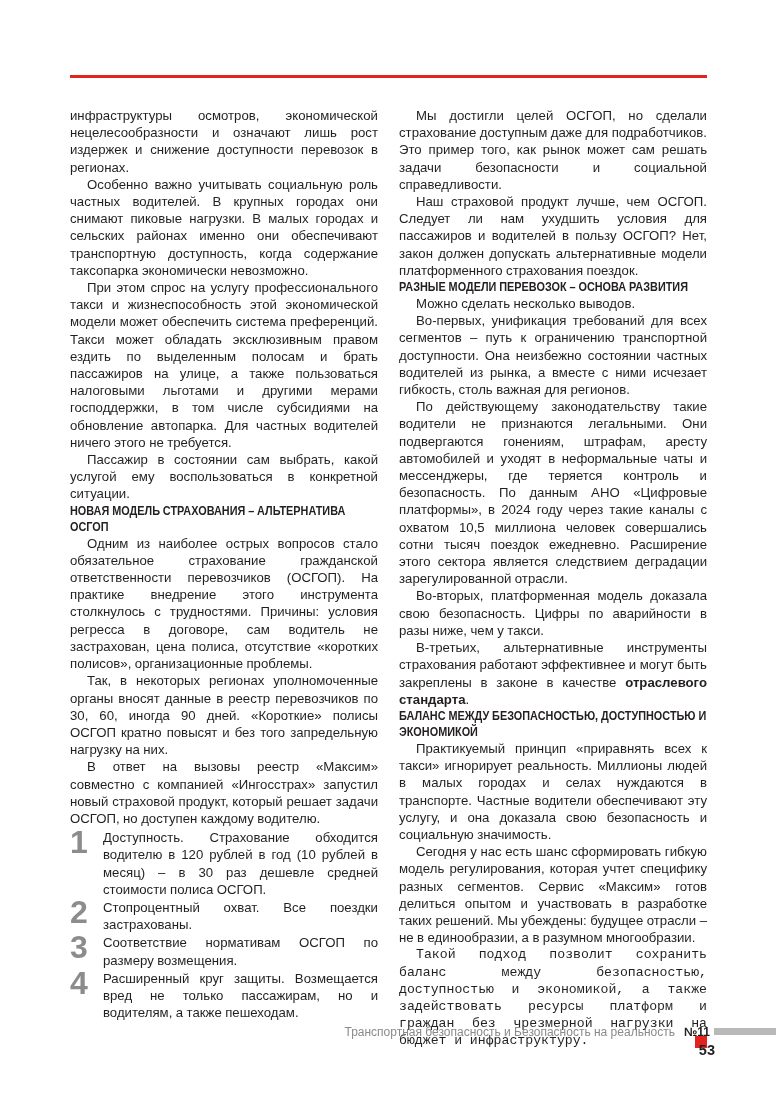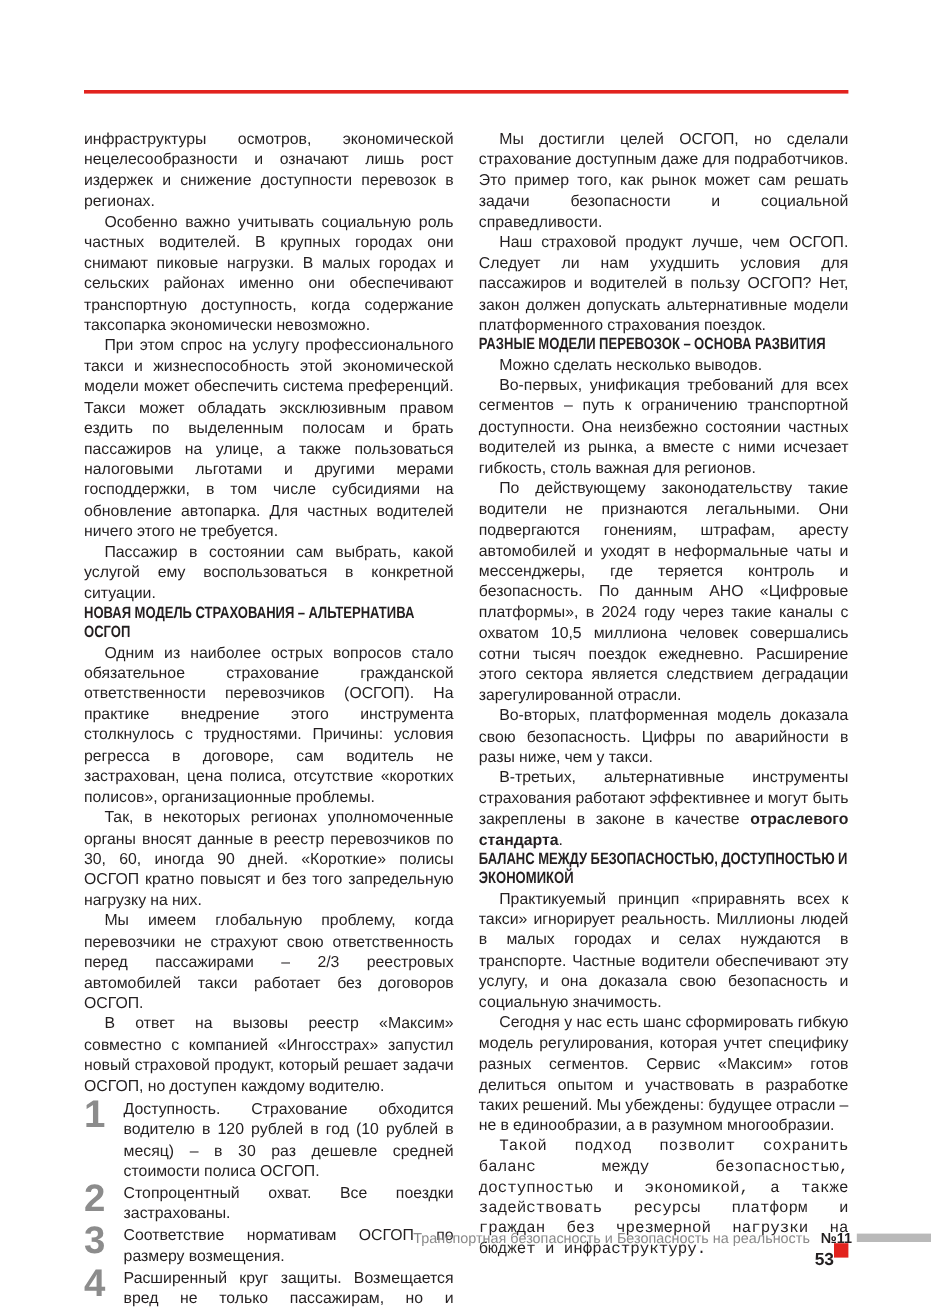--- a/index.html
+++ b/index.html
@@ -43,40 +43,39 @@
   .footer-journal {
     position:absolute; top:1025px; right:66px; font-size:12px;
     color:#8a8a8a; white-space:nowrap;
   }
   .footer-issue { font-weight:bold; color:#231f20; margin-left:9px; }
   .footer-bar {
     position:absolute; top:1028px; right:0; width:62px; height:7px;
     background:#b9b9b9;
   }
   .page-num {
-    position:absolute; top:1042px; right:81px; font-size:14.5px;
+    position:absolute; top:1042px; right:61px; font-size:14.5px;
     font-weight:bold; color:#231f20;
   }
 </style>
 </head>
 <body>
 
 <div class="top-rule"></div>
 
 <div class="columns">
 
   <div class="col">
     <p>инфраструктуры осмотров, экономической нецелесообразности и означают лишь рост издержек и снижение доступности перевозок в регионах.</p>
     <p class="ind">Особенно важно учитывать социальную роль частных водителей. В крупных городах они снимают пиковые нагрузки. В малых городах и сельских районах именно они обеспечивают транспортную доступность, когда содержание таксопарка экономически невозможно.</p>
     <p class="ind">При этом спрос на услугу профессионального такси и жизнеспособность этой экономической модели может обеспечить система преференций. Такси может обладать эксклюзивным правом ездить по выделенным полосам и брать пассажиров на улице, а также пользоваться налоговыми льготами и другими мерами господдержки, в том числе субсидиями на обновление автопарка. Для частных водителей ничего этого не требуется.</p>
     <p class="ind">Пассажир в состоянии сам выбрать, какой услугой ему воспользоваться в конкретной ситуации.</p>
     <p class="heading">НОВАЯ МОДЕЛЬ СТРАХОВАНИЯ – АЛЬТЕРНАТИВА ОСГОП</p>
     <p class="ind">Одним из наиболее острых вопросов стало обязательное страхование гражданской ответственности перевозчиков (ОСГОП). На практике внедрение этого инструмента столкнулось с трудностями. Причины: условия регресса в договоре, сам водитель не застрахован, цена полиса, отсутствие «коротких полисов», организационные проблемы.</p>
     <p class="ind">Так, в некоторых регионах уполномоченные органы вносят данные в реестр перевозчиков по 30, 60, иногда 90 дней. «Короткие» полисы ОСГОП кратно повысят и без того запредельную нагрузку на них.</p>
-    <p class="ind">Мы имеем глобальную проблему, когда перевозчики не страхуют свою ответственность перед пассажирами – 2/3 реестровых автомобилей такси работает без договоров ОСГОП.</p>
     <p class="ind">В ответ на вызовы реестр «Максим» совместно с компанией «Ингосстрах» запустил новый страховой продукт, который решает задачи ОСГОП, но доступен каждому водителю.</p>
 
     <div class="features">
       <div class="feat">
         <div class="feat-num">1</div>
         <div class="feat-text">Доступность. Страхование обходится водителю в 120 рублей в год (10 рублей в месяц) – в 30 раз дешевле средней стоимости полиса ОСГОП.</div>
       </div>
       <div class="feat">
         <div class="feat-num">2</div>
         <div class="feat-text">Стопроцентный охват. Все поездки застрахованы.</div>

